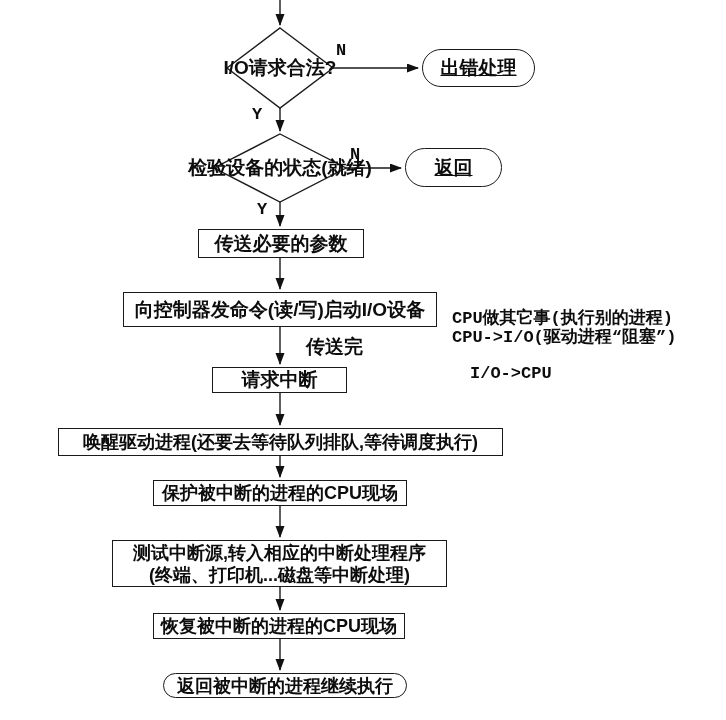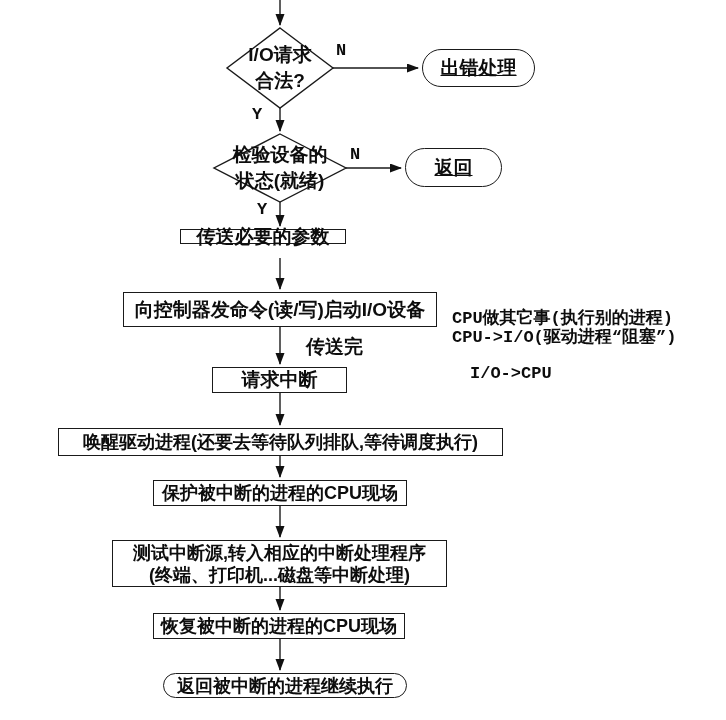--- a/index.html
+++ b/index.html
@@ -19,21 +19,21 @@
     background:#ffffff;
     border:1.6px solid #1a1a1a;
     font-weight:bold;font-size:19px;
     white-space:nowrap;text-align:center;
     z-index:2;
   }
   .stadium{border-radius:20px;text-decoration:underline;}
   .pill{border-radius:14px;}
   .dtext{
     position:absolute;
-    display:flex;flex-direction:column;align-items:center;justify-content:center;
+    display:flex;flex-direction:row;align-items:center;justify-content:center;
     font-weight:bold;font-size:19px;line-height:26px;
     white-space:nowrap;text-align:center;z-index:2;
   }
   .twoline{flex-direction:column;line-height:22px;font-size:18px;}
   .edge-label{
     position:absolute;z-index:2;
     font-family:"Liberation Mono","DejaVu Sans Mono",monospace;
     font-weight:bold;font-size:17px;white-space:nowrap;
   }
   .cjk-label{
@@ -96,21 +96,21 @@
     <span>合法?</span>
   </div>
   <div class="dtext" style="left:190px;top:140px;width:180px;height:56px;">
     <span>检验设备的</span>
     <span>状态(就绪)</span>
   </div>
 
   <div class="node stadium" style="left:422px;top:49px;width:113px;height:38px;">出错处理</div>
   <div class="node stadium" style="left:405px;top:148px;width:97px;height:39px;">返回</div>
 
-  <div class="node" style="left:180px;top:229px;width:166px;height:15px;text-align:center;">传送必要的参数</div>
+  <div class="node" style="left:198px;top:229px;width:166px;height:29px;text-align:center;">传送必要的参数</div>
   <div class="node" style="left:123px;top:292px;width:314px;height:35px;">向控制器发命令(读/写)启动I/O设备</div>
   <div class="node" style="left:212px;top:367px;width:135px;height:26px;">请求中断</div>
   <div class="node" style="left:58px;top:428px;width:445px;height:28px;font-size:18px;">唤醒驱动进程(还要去等待队列排队,等待调度执行)</div>
   <div class="node" style="left:153px;top:480px;width:254px;height:26px;font-size:18px;">保护被中断的进程的CPU现场</div>
   <div class="node twoline" style="left:112px;top:540px;width:335px;height:47px;">
     <span>测试中断源,转入相应的中断处理程序</span>
     <span>(终端、打印机...磁盘等中断处理)</span>
   </div>
   <div class="node" style="left:153px;top:613px;width:252px;height:26px;font-size:18px;">恢复被中断的进程的CPU现场</div>
   <div class="node pill" style="left:163px;top:673px;width:244px;height:25px;font-size:18px;">返回被中断的进程继续执行</div>

